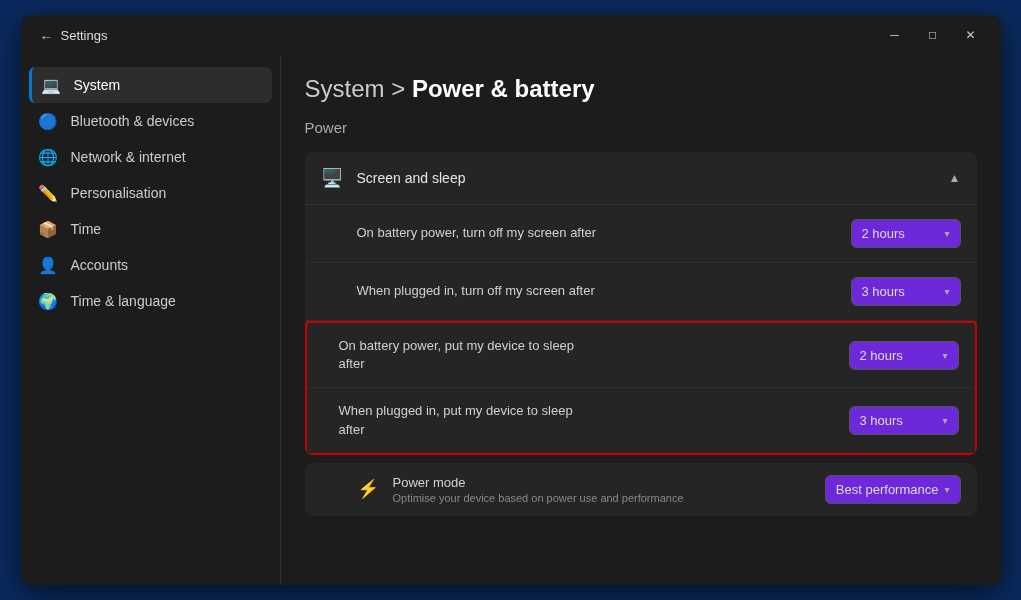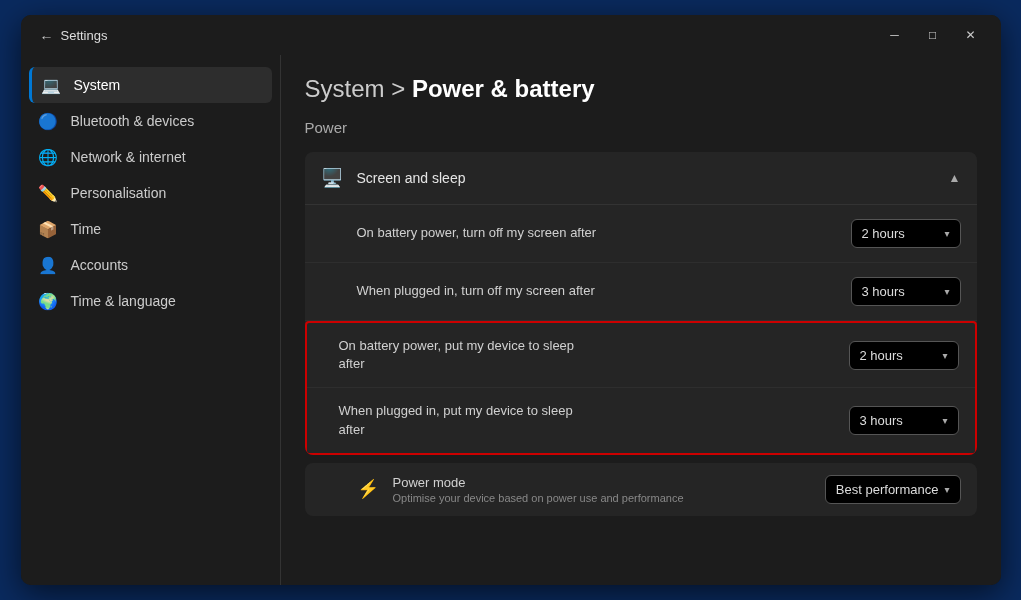--- a/index.html
+++ b/index.html
@@ -192,21 +192,21 @@
     .setting-label {
       color: #d0d0d0;
       font-size: 13px;
       max-width: 240px;
       line-height: 1.4;
     }
     .dropdown {
       display: flex;
       align-items: center;
       gap: 6px;
-      background: #000000;
+      background: #6d28d9;
       border: 1px solid #555;
       border-radius: 6px;
       padding: 6px 10px;
       cursor: pointer;
       color: #ddd;
       font-size: 13px;
       min-width: 110px;
     }
     .dropdown-chevron {
       margin-left: auto;

